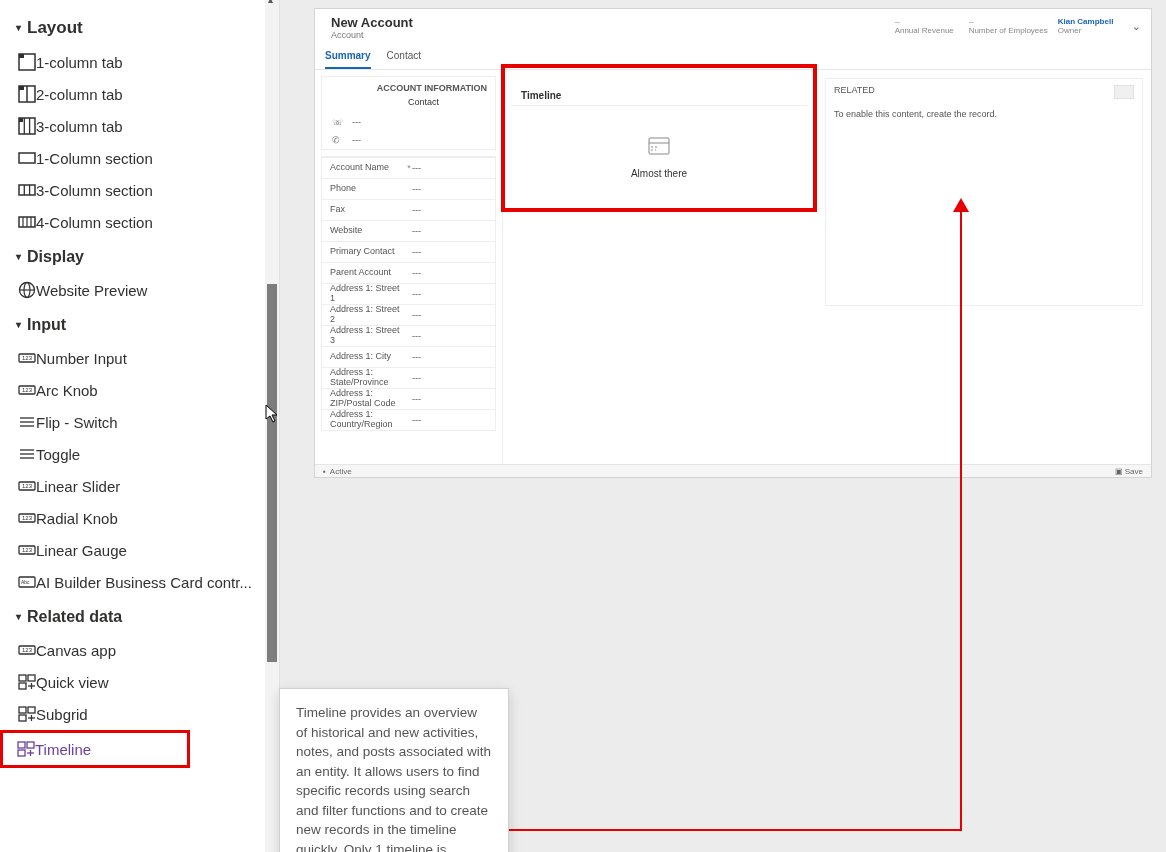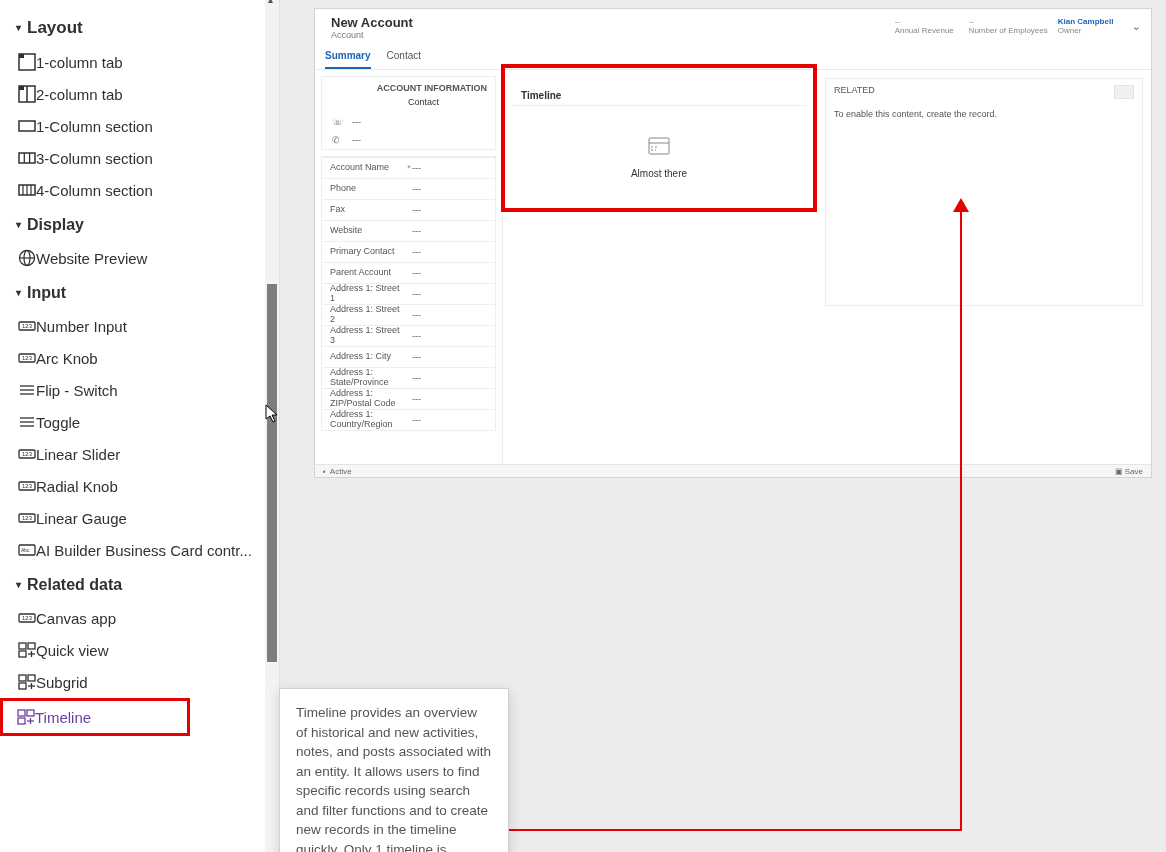--- a/index.html
+++ b/index.html
@@ -101,20 +101,31 @@
               <rect x="1" y="1" width="16" height="16" fill="none" stroke="currentColor" stroke-width="1.5"></rect>
               <line x1="9" y1="1" x2="9" y2="17" stroke="currentColor" stroke-width="1.5"></line>
               <rect x="1" y="1" width="5" height="4" fill="currentColor"></rect>
             </svg>
           </span>
         <span>2-column tab</span>
         </div>
       <div class="item">
         <span class="ico">
             <svg viewBox="0 0 18 18">
+              <rect x="1" y="1" width="16" height="16" fill="none" stroke="currentColor" stroke-width="1.5"></rect>
+              <line x1="6.3" y1="1" x2="6.3" y2="17" stroke="currentColor" stroke-width="1.3"></line>
+              <line x1="11.6" y1="1" x2="11.6" y2="17" stroke="currentColor" stroke-width="1.3"></line>
+              <rect x="1" y="1" width="4" height="4" fill="currentColor"></rect>
+            </svg>
+          </span>
+        <span>3-column tab</span>
+        </div>
+      <div class="item">
+        <span class="ico">
+            <svg viewBox="0 0 18 18">
               <rect x="1" y="4" width="16" height="10" fill="none" stroke="currentColor" stroke-width="1.5"></rect>
             </svg>
           </span>
         <span>1-Column section</span>
         </div>
       <div class="item">
         <span class="ico">
             <svg viewBox="0 0 18 18">
               <rect x="1" y="4" width="16" height="10" fill="none" stroke="currentColor" stroke-width="1.5"></rect>
               <line x1="6.3" y1="4" x2="6.3" y2="14" stroke="currentColor" stroke-width="1.3"></line>

